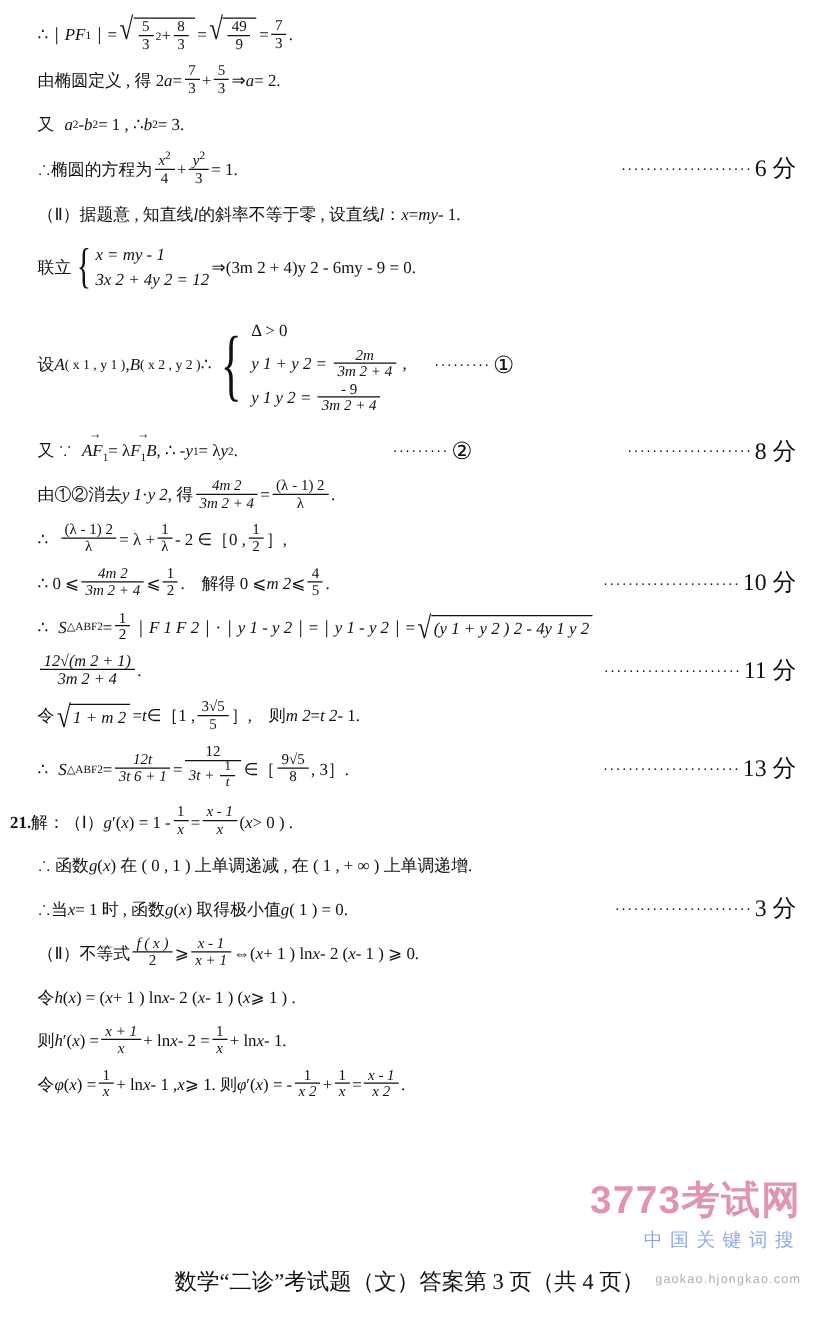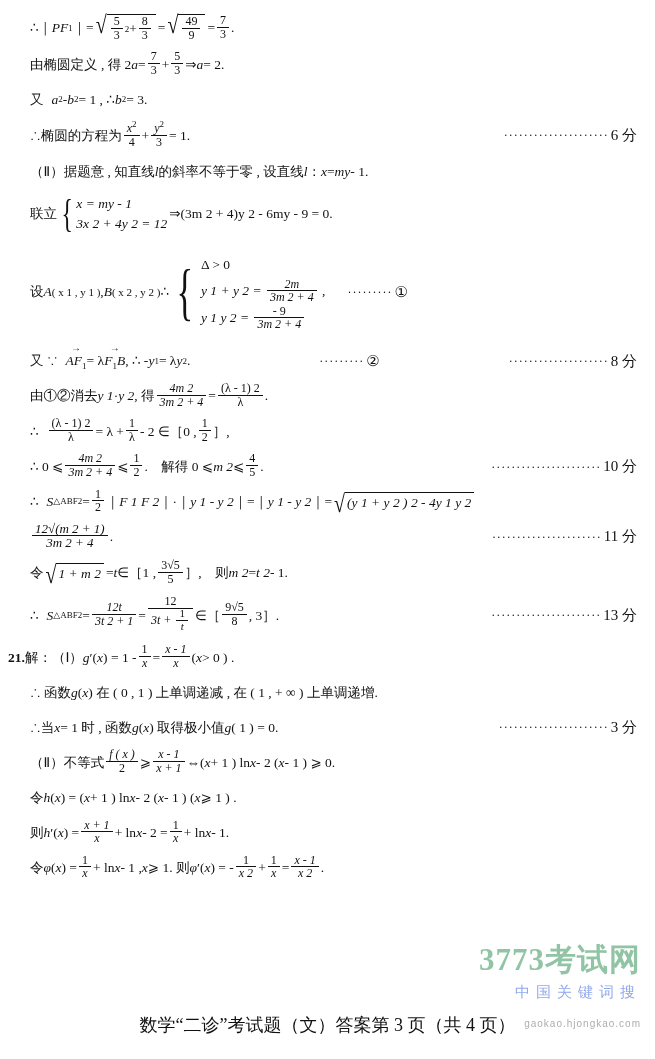--- a/index.html
+++ b/index.html
@@ -33,21 +33,21 @@
   .dots{
     flex:0 0 auto;
     margin-left:auto;
     padding-left:6px;
     letter-spacing:1px;
     font-size:12px;
   }
   .mark{
     flex:0 0 auto;
     padding-left:2px;
-    font-size:15px;
+    font-size:19px;
   }
   
   .frac{
     display:inline-flex;
     flex-direction:column;
     vertical-align:middle;
     text-align:center;
     margin:0 2px;
     font-size:12px;
     line-height:1.05;
@@ -134,23 +134,23 @@
   .wm{
     position:absolute;
     right:14px;bottom:30px;
     text-align:right;
     pointer-events:none;
     opacity:.62;
   }
   .wm .big{
     font-size:31px;
     font-weight:bold;
-    color:#15803d;
+    color:#be185d;
     letter-spacing:1px;
-    font-family:Liberation Serif, serif;
+    font-family:Liberation Sans, sans-serif;
     opacity:.75;
   }
   .wm .mid{
     font-size:15px;
     color:#1d4ed8;
     letter-spacing:6px;
     font-family:"Liberation Sans", sans-serif;
     margin-top:2px;
     opacity:.8;
   }
@@ -455,21 +455,21 @@
 
     <div class="line" style="min-height:40px;">
       <span class="txt">∴</span>
         <span class="sep"></span>
       <span class="it">S</span>
         <span class="sub">△ABF</span>
         <span class="sub">2</span>
       <span class="txt">=</span>
       <span class="frac">
           <span class="num it">12t</span>
-          <span class="den it">3t 2 + 1</span>
+          <span class="den it">3t 6 + 1</span>
         </span>
       <span class="txt">=</span>
       <span class="frac">
         <span class="num">12</span>
         <span class="den">
           <span class="it">3t +</span>
           <span class="frac small">
               <span class="num">1</span>
               <span class="den it">t</span>
             </span>

